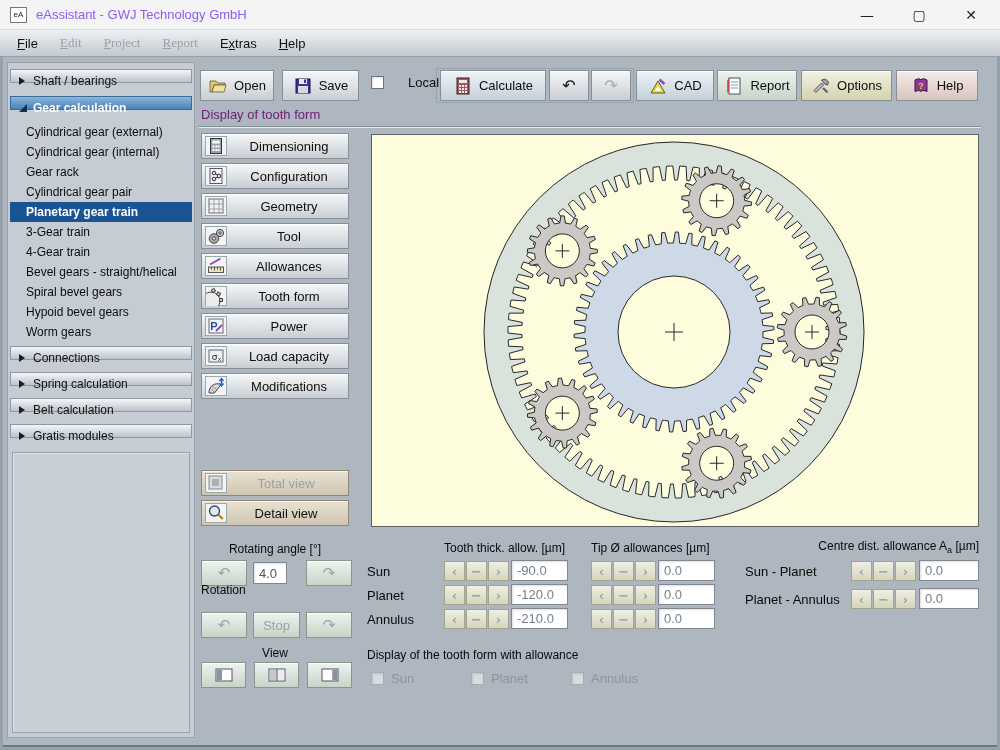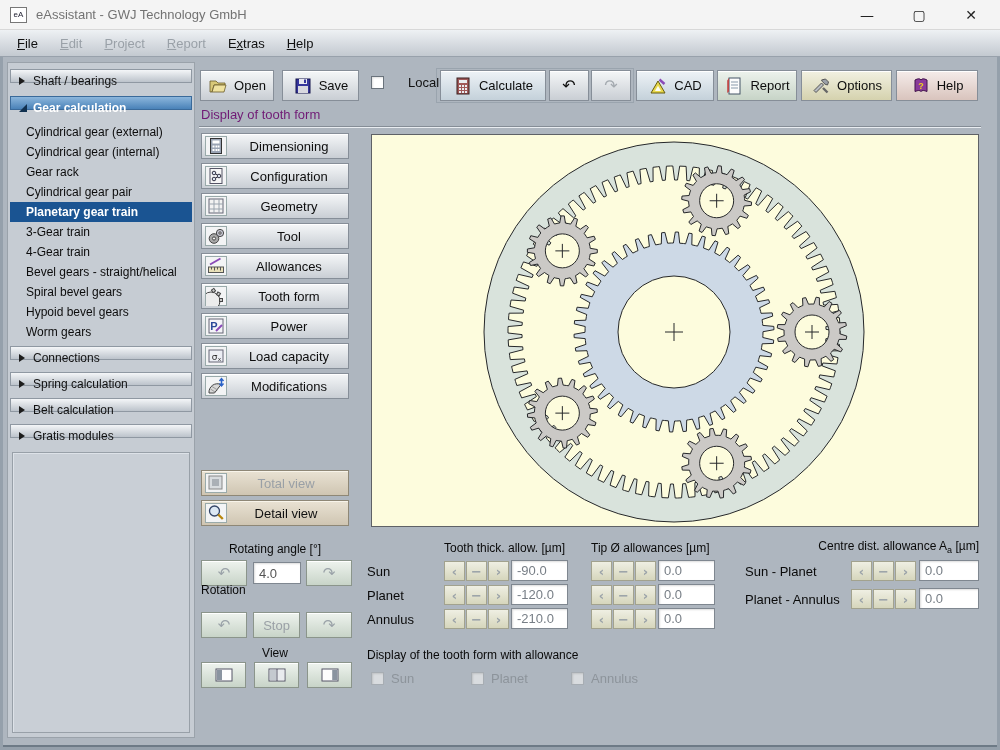--- a/index.html
+++ b/index.html
@@ -3,28 +3,28 @@
 <meta charset="utf-8">
 <style>
   * { margin:0; padding:0; box-sizing:border-box; }
   html,body { width:1000px; height:750px; }
   body { font-family:"Liberation Sans","DejaVu Sans",sans-serif; font-size:13px; color:#111; }
   .window { position:relative; width:1000px; height:750px; background:#aeb6bf; overflow:hidden; }
 
   
   .titlebar { position:absolute; left:0; top:0; width:1000px; height:30px; background:#f4f4f4; border-bottom:1px solid #d8d8d8; }
   .appicon { position:absolute; left:10px; top:7px; width:17px; height:16px; border:1px solid #777; background:#fff; font-size:8px; text-align:center; line-height:14px; color:#223; }
-  .title-text { position:absolute; left:36px; top:7px; font-size:13px; color:#737373; }
+  .title-text { position:absolute; left:36px; top:7px; font-size:13px; color:#8b5cf6; }
   .winbtn { position:absolute; top:0; width:46px; height:30px; text-align:center; line-height:30px; font-size:14px; color:#222; font-family:"DejaVu Sans",sans-serif; }
   .winbtn.min { right:110px; } .winbtn.max { right:58px; } .winbtn.close { right:6px; }
 
   
   .menubar { position:absolute; left:0; top:30px; width:1000px; height:27px; background:linear-gradient(#eef1f4,#c3c9d0); border-bottom:1px solid #98a1ab; display:flex; align-items:center; padding-left:8px; gap:4px; }
   .menu-item { padding:3px 9px; font-size:13px; color:#111; }
-  .menu-item.dis { color:#9aa1a8; }
+  .menu-item.dis { color:#9aa1a8;font-family:Liberation Serif, serif; }
   .u { text-decoration:underline; }
 
   
   .app { position:absolute; left:0; top:57px; width:1000px; height:693px; background:#aeb6bf; border-left:3px solid #95a0ab; border-right:3px solid #95a0ab; border-bottom:3px solid #95a0ab; box-shadow:inset 0 -2px 0 #6d7a86; }
 
   
   .sidebar { position:absolute; left:4px; top:5px; width:188px; height:676px; background:#c6ccd3; border:1px solid #9aa2aa; }
   .sect { position:absolute; left:2px; width:182px; height:14px; background:linear-gradient(#f4f6f8,#bcc3cb); border:1px solid #8f98a2; font-size:12px; line-height:22px; padding-left:22px; color:#111; }
   .sect .tri { position:absolute; left:8px; top:7px; width:0; height:0; border-left:6px solid #1c1c1c; border-top:4px solid transparent; border-bottom:4px solid transparent; }
   .sect.open { background:linear-gradient(#8cb6dc,#4a82b8); color:#fff; font-weight:bold; border-color:#3a6a9a; }
@@ -376,21 +376,21 @@
           <path d="M183.35565477625724 115.88563518363873H197.35565477625724M190.35565477625724 108.88563518363873V122.88563518363873" stroke="#26282a" stroke-width="1" fill="none"></path>
           <path d="M353.3 39.1L355.0 39.7L359.3 34.0L362.2 35.5L360.0 42.4L362.8 44.5L364.1 45.6L370.3 42.0L372.5 44.5L367.8 50.0L369.6 53.0L370.3 54.6L377.5 53.6L378.5 56.8L372.1 60.1L372.6 63.6L372.6 65.3L379.6 67.1L379.3 70.4L372.1 71.0L371.3 74.4L370.7 76.1L376.4 80.4L374.9 83.3L368.0 81.1L365.9 83.9L364.8 85.2L368.4 91.5L365.9 93.6L360.4 88.9L357.4 90.7L355.8 91.5L356.8 98.6L353.6 99.6L350.3 93.2L346.8 93.7L345.1 93.8L343.3 100.7L340.0 100.4L339.4 93.3L336.0 92.4L334.3 91.8L330.0 97.5L327.1 96.0L329.3 89.2L326.5 87.0L325.2 85.9L318.9 89.5L316.8 87.0L321.5 81.5L319.7 78.5L318.9 76.9L311.8 77.9L310.8 74.7L317.2 71.4L316.7 68.0L316.6 66.2L309.7 64.4L310.0 61.1L317.1 60.5L318.0 57.1L318.6 55.4L312.9 51.1L314.4 48.2L321.2 50.4L323.4 47.6L324.5 46.3L320.9 40.1L323.4 37.9L328.9 42.6L331.9 40.8L333.5 40.1L332.5 32.9L335.7 31.9L339.0 38.3L342.4 37.8L344.2 37.8L346.0 30.8L349.3 31.1L349.9 38.3ZM327.64434522374273 65.7542007512688A17 17 0 1 0 361.64434522374273 65.7542007512688A17 17 0 1 0 327.64434522374273 65.7542007512688Z" fill="#cbc9c6" fill-rule="evenodd" stroke="#26282a" stroke-width="1"></path>
           <path d="M337.64434522374273 65.7542007512688H351.64434522374273M344.64434522374273 58.7542007512688V72.7542007512688" stroke="#26282a" stroke-width="1" fill="none"></path>
         </svg>
       </div>
 
     <div class="small-lbl" style="left:198px;top:485px;width:148px;text-align:center">Rotating angle [°]</div>
     <div class="grnbtn" style="left:198px;top:503px;width:46px">
         <span class="glyph">↶</span>
       </div>
-    <div class="num-in" style="left:250px;top:505px;width:48px;color:#555">4.0</div>
+    <div class="num-in" style="left:250px;top:505px;width:34px;color:#555">4.0</div>
     <div class="grnbtn" style="left:303px;top:503px;width:46px">
         <span class="glyph">↷</span>
       </div>
 
     <div class="small-lbl" style="left:198px;top:526px;width:148px;text-align:left">Rotation</div>
     <div class="grnbtn" style="left:198px;top:555px;width:46px">
         <span class="glyph">↶</span>
       </div>
     <div class="grnbtn" style="left:250px;top:555px;width:47px;font-size:13px;color:#9aa0a6">Stop</div>
     <div class="grnbtn" style="left:303px;top:555px;width:46px">

